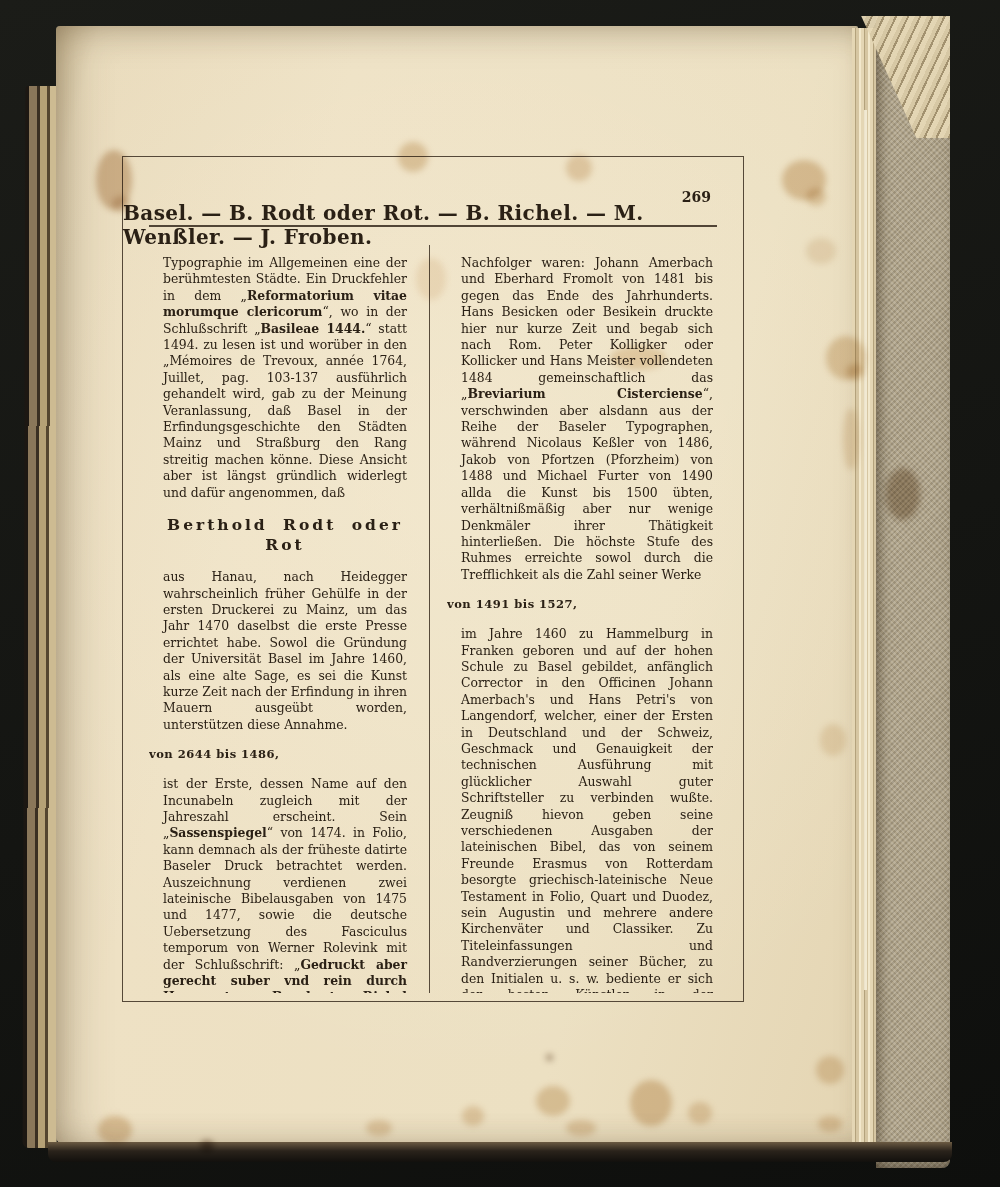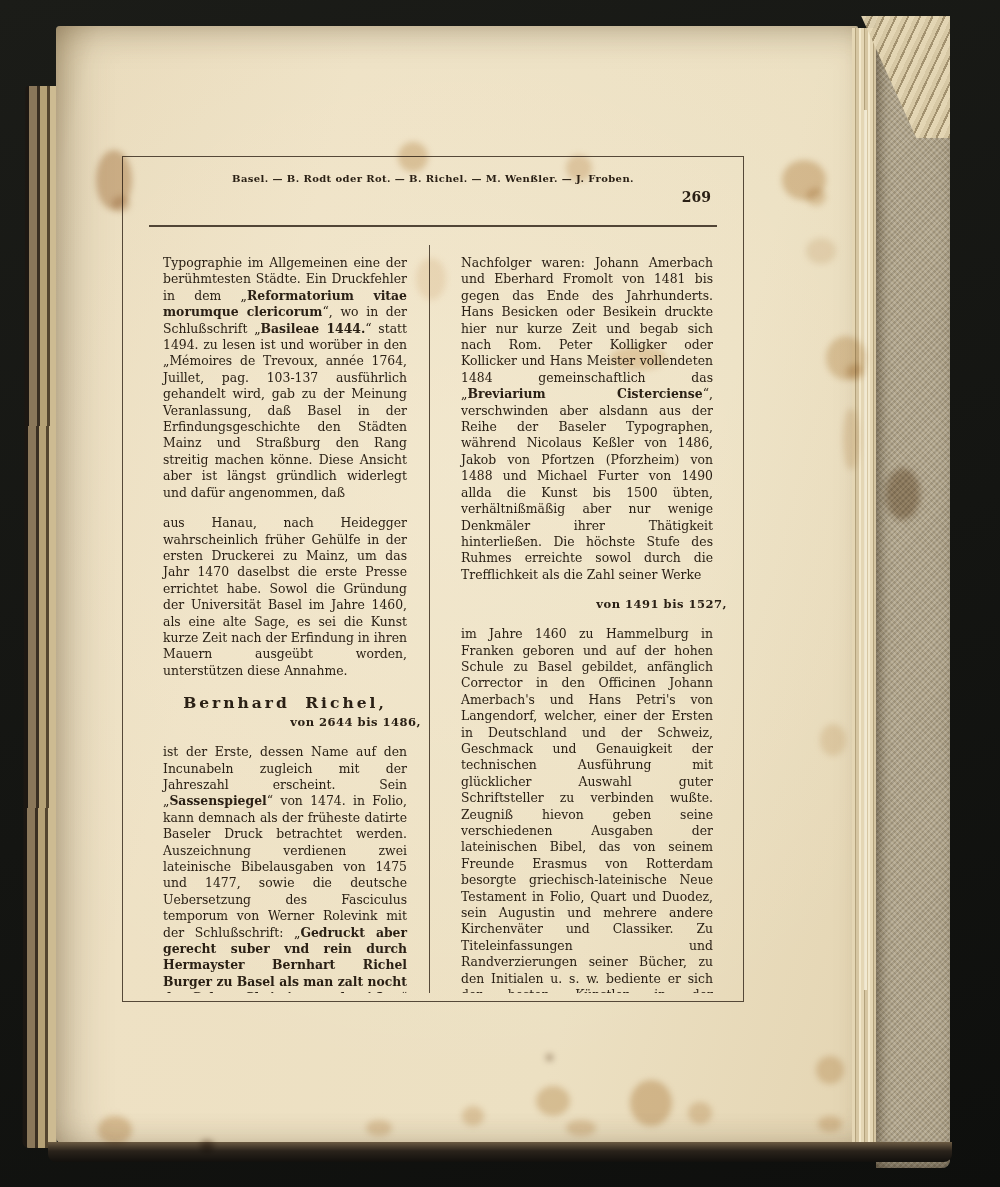--- a/index.html
+++ b/index.html
@@ -32,34 +32,34 @@
     box-shadow:inset 8px 0 14px -6px rgba(60,48,30,.55), inset 0 -16px 22px -12px rgba(40,32,20,.6);}
   .page-stack-corner{position:absolute;left:830px;top:16px;width:120px;height:122px;
     background:repeating-linear-gradient(115deg,#d9caa6 0 4px,#a2916e 4px 6px,#e6d8b6 6px 11px);
     clip-path:polygon(26% 0,100% 0,100% 100%,72% 100%);opacity:.95;}
   .bottom-shadow{position:absolute;left:48px;top:1142px;width:904px;height:20px;
     background:linear-gradient(#6b5a42 0,#2a231b 45%,#12100d 100%);border-radius:0 0 8px 8px;}
 
   
   .frame{position:absolute;left:66px;top:130px;width:622px;height:846px;
     border:1px solid #554838;box-sizing:border-box;}
-  .running-head{position:absolute;left:0;top:16px;width:100%;text-align:center;
-    font-size:10px;font-weight:bold;color:#2a2015;letter-spacing:.4px;}
+  .running-head{position:absolute;left:0;top:44px;width:100%;text-align:left;
+    font-size:20px;font-weight:bold;color:#2a2015;letter-spacing:.4px;}
   .page-number{position:absolute;right:32px;top:32px;font-size:14px;font-weight:bold;color:#2a2015;}
   .head-rule{position:absolute;left:26px;right:26px;top:68px;height:1.5px;background:#514536;}
   .columns{position:absolute;left:0;top:84px;width:100%;height:760px;}
   .col{position:absolute;top:0;height:752px;overflow:hidden;color:#2a2015;
     font-size:12.4px;line-height:16.4px;text-align:justify;}
   .col-left{left:26px;width:272px;}
   .col-right{left:324px;width:280px;}
   .col-divider{position:absolute;left:306px;top:4px;width:1px;height:748px;background:#564a3a;}
   .col p{margin:14px;}
   .col .col-h{font-size:15.5px;font-weight:bold;text-align:center;margin:9px 0 2px;
     letter-spacing:3px;word-spacing:7px;line-height:20px;}
-  .col .col-sub{font-size:11.5px;font-weight:bold;text-align:right;margin:0 0 5px;
+  .col .col-sub{font-size:11.5px;font-weight:bold;text-align:left;margin:0 0 5px;
     letter-spacing:.5px;line-height:15px;}
   .seg-b{font-weight:bold;}
 
   
   .stain{position:absolute;border-radius:50%;filter:blur(3px);mix-blend-mode:multiply;z-index:6;pointer-events:none;}
 </style>
 </head>
 <body>
 
 <div class="scene">
@@ -67,22 +67,22 @@
   <div class="left-edges"></div>
 
   <div class="page">
     <div class="frame">
       <div class="running-head">Basel. — B. Rodt oder Rot. — B. Richel. — M. Wenßler. — J. Froben.</div>
       <div class="page-number">269</div>
       <div class="head-rule"></div>
       <div class="columns">
         <div class="col col-left">
             <p><span>Typographie im Allgemeinen eine der berühmtesten Städte.  Ein Druckfehler in dem „</span><span class="seg-b">Reformatorium vitae morumque clericorum</span><span>“, wo in der Schlußschrift „</span><span class="seg-b">Basileae 1444.</span><span>“ statt 1494. zu lesen ist und worüber in den „Mémoires de Trevoux, année 1764, Juillet, pag. 103-137 ausführlich gehandelt wird, gab zu der Meinung Veranlassung, daß Basel in der Erfindungsgeschichte den Städten Mainz und Straßburg den Rang streitig machen könne.  Diese Ansicht aber ist längst gründlich widerlegt und dafür angenommen, daß</span></p>
+            <div class="col-h">Berthold Rodt oder Rot</div>
             <p><span>aus Hanau, nach Heidegger wahrscheinlich früher Gehülfe in der ersten Druckerei zu Mainz, um das Jahr 1470 daselbst die erste Presse errichtet habe. Sowol die Gründung der Universität Basel im Jahre 1460, als eine alte Sage, es sei die Kunst kurze Zeit nach der Erfindung in ihren Mauern ausgeübt worden, unterstützen diese Annahme.</span></p>
-            <div class="col-h">Bernhard Richel,</div>
             <div class="col-sub">von 2644 bis 1486,</div>
             <p><span>ist der Erste, dessen Name auf den Incunabeln zugleich mit der Jahreszahl erscheint.  Sein „</span><span class="seg-b">Sassenspiegel</span><span>“ von 1474. in Folio, kann demnach als der früheste datirte Baseler Druck betrachtet werden. Auszeichnung verdienen zwei lateinische Bibelausgaben von 1475 und 1477, sowie die deutsche Uebersetzung des Fasciculus temporum von Werner Rolevink mit der Schlußschrift: „</span><span class="seg-b">Gedruckt aber gerecht suber vnd rein durch Hermayster Bernhart Richel Burger zu Basel als man zalt nocht der Geburt Christi mcccclxxxj Jor.</span><span>“  Sein Nebenbuhler in der Kunst und kurze Zeit hindurch sein Druckergenosse war</span></p>
             <div class="col-h">Michael Wenßler,</div>
           </div>
         <div class="col-divider"></div>
         <div class="col col-right">
             <p><span>Nachfolger waren: Johann Amerbach und Eberhard Fromolt von 1481 bis gegen das Ende des Jahrhunderts.  Hans Besicken oder Besikein druckte hier nur kurze Zeit und begab sich nach Rom.  Peter Kolligker oder Kollicker und Hans Meister vollendeten 1484 gemeinschaftlich das „</span><span class="seg-b">Breviarium Cisterciense</span><span>“, verschwinden aber alsdann aus der Reihe der Baseler Typographen, während Nicolaus Keßler von 1486, Jakob von Pfortzen (Pforzheim) von 1488 und Michael Furter von 1490 allda die Kunst bis 1500 übten, verhältnißmäßig aber nur wenige Denkmäler ihrer Thätigkeit hinterließen.  Die höchste Stufe des Ruhmes erreichte sowol durch die Trefflichkeit als die Zahl seiner Werke</span></p>
             <div class="col-sub">von 1491 bis 1527,</div>
             <p><span>im Jahre 1460 zu Hammelburg in Franken geboren und auf der hohen Schule zu Basel gebildet, anfänglich Corrector in den Officinen Johann Amerbach's und Hans Petri's von Langendorf, welcher, einer der Ersten in Deutschland und der Schweiz, Geschmack und Genauigkeit der technischen Ausführung mit glücklicher Auswahl guter Schriftsteller zu verbinden wußte.  Zeugniß hievon geben seine verschiedenen Ausgaben der lateinischen Bibel, das von seinem Freunde Erasmus von Rotterdam besorgte griechisch-lateinische Neue Testament in Folio, Quart und Duodez, sein Augustin und mehrere andere Kirchenväter und Classiker.  Zu Titeleinfassungen und Randverzierungen seiner Bücher, zu den Initialen u. s. w. bediente er sich der besten Künstler in der Holzschneidekunst, besonders Hans Holbein's, welcher nach dem Ausspruche des genialen Kunstkenners von Rumohr nicht nur die Zeichnungen lieferte, sondern selbst das Schneidemesser und den Grabstichel führte.  Froben's Haus, schon damals wie noch jetzt unter dem Namen „zum Luft“ bekannt, war der Sammelplatz aller gebildeten Männer von Basel.  Mehrere der ausgezeichnetsten Gelehrten beehrten ihn mit ihrer Freundschaft.  Erasmus, dessen Werke er in 9 Foliobänden herausgab, hatte sogar seine Wohnung bei ihm genommen und feierte nach dessen durch den Sturz von einer Bücherleiter im Jahre 1527 herbeigeführten Tode sein Andenken</span></p>
           </div>

